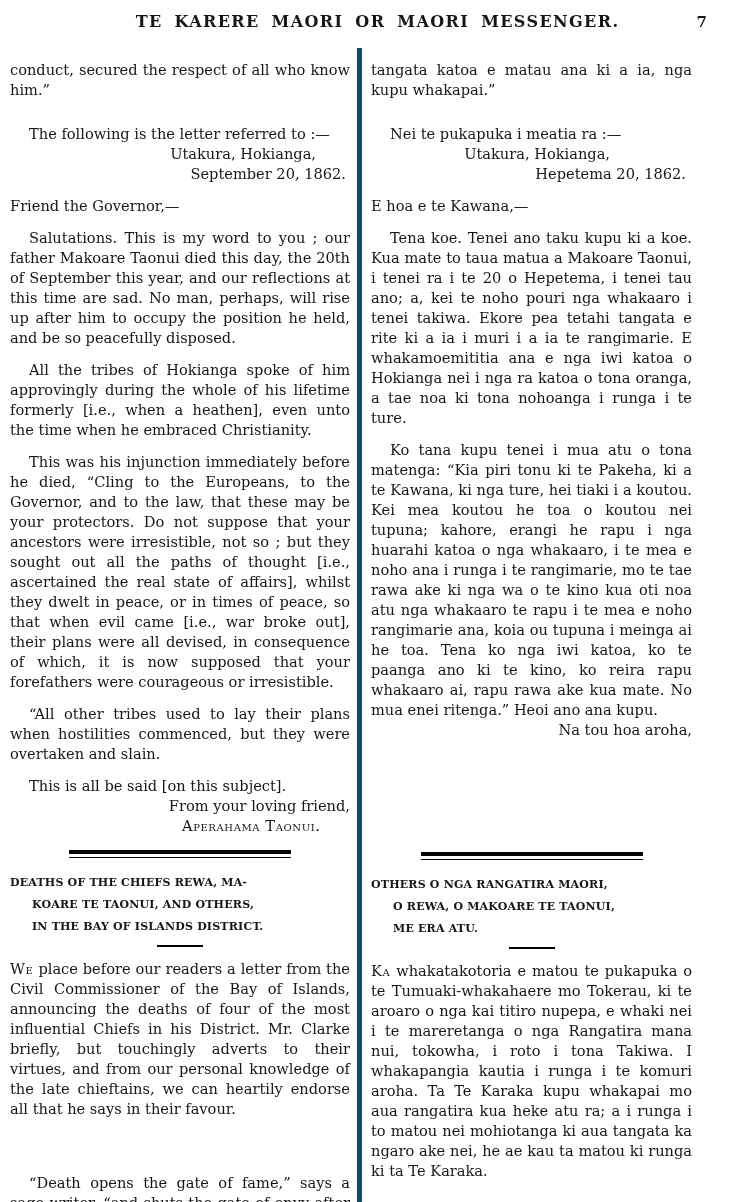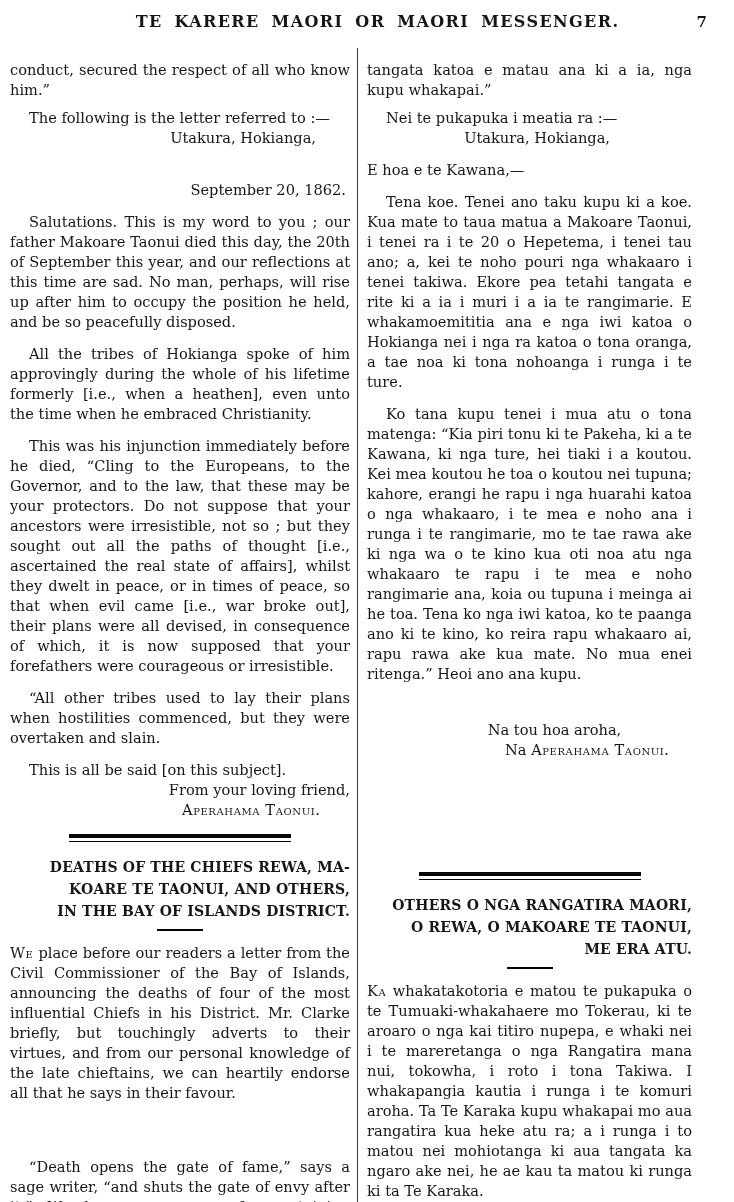--- a/index.html
+++ b/index.html
@@ -11,46 +11,46 @@
   .masthead { position:relative; padding-top:12px; text-align:center; height:24px;padding-left:21px; }
   .masthead-title {
     display:inline-block; font-weight:bold; font-size:16px;
     letter-spacing:1.4px; word-spacing:5px;
   }
   .page-num { position:absolute; right:27px; top:13px; font-size:15px; font-weight:bold; }
 
   .cols { display:flex; margin-top:12px; height:1154px; overflow:hidden; }
   .col { font-size:14.6px; line-height:20px; text-align:justify; box-sizing:border-box; }
   .col-left  { width:357px; padding:0 7px 0 10px; }
-  .col-right { width:349px; padding:0 14px 0 9px; border-left:1px solid #0c4a6e; }
+  .col-right { width:349px; padding:0 14px 0 9px; border-left:5px solid #0c4a6e; }
 
   p { margin:0; }
   .para   { text-indent:19px;margin-top:12px; }
   .flush  { text-indent:0; }
-  .mt8    { margin-top:8px; }
+  .mt8    { margin-top:24px; }
   .rline  { text-align:right; text-indent:0; }
   .pr-a { padding-right:34px; }
-  .pr-b { padding-right:4px;margin-top:32px;  }
+  .pr-b { padding-right:4px;  }
   .pr-c { padding-right:82px; }
   .pr-d { padding-right:6px;  }
   .close-left  { text-align:right; text-indent:0; padding-left:58px;  }
   .name-left   { text-align:left; text-indent:0; padding-left:172px; }
-  .close-right { text-align:center; text-indent:0; padding-left:50px;margin-top:36px;  }
+  .close-right { text-align:right; text-indent:0; padding-left:50px;  }
   .name-right  { text-align:left; text-indent:0; padding-left:138px; }
   .sc { font-variant:small-caps; letter-spacing:0.6px; }
 
   .rule-thick {
     width:222px; height:3px; margin:14px auto 14px;
     border-top:4px solid #060606; border-bottom:1px solid #060606;
   }
   .rule-thick.push { margin-top:112px; }
   .rule-short { width:46px; margin:7px auto 9px; border-top:2px solid #000; }
 
-  .art-heading { font-weight:bold; font-size:14px; line-height:22px;
-                 text-align:right; letter-spacing:0.2px; }
+  .art-heading { font-weight:bold; font-size:11px; line-height:22px;
+                 text-align:left; letter-spacing:0.2px; }
   .art-heading .hl2 { padding-left:22px; }
 
   .quote-left  { margin-top:54px; }
   .quote-right { margin-top:8px; }
 </style>
 </head>
 <body>
 
 <div class="page">
 
@@ -59,20 +59,21 @@
     <span class="page-num">7</span>
   </div>
 
   <div class="cols">
 
     <div class="col col-left">
       <p class="para flush">conduct, secured the respect of all who know him.”</p>
       <p class="para mt8">The following is the letter referred to :—</p>
       <p class="rline pr-a">Utakura, Hokianga,</p>
       <p class="rline pr-b">September 20, 1862.</p>
+      <p class="para flush">Friend the Governor,—</p>
       <p class="para">Salutations.  This is my word to you ; our father Makoare Taonui died this day, the 20th of September this year, and our reflections at this time are sad.  No man, perhaps, will rise up after him to occupy the position he held, and be so peacefully disposed.</p>
       <p class="para">All the tribes of Hokianga spoke of him approvingly during the whole of his lifetime formerly [i.e., when a heathen], even unto the time when he embraced Christianity.</p>
       <p class="para">This was his injunction immediately before he died, “Cling to the Europeans, to the Governor, and to the law, that these may be your protectors.  Do not suppose that your ancestors were irresistible, not so ; but they sought out all the paths of thought [i.e., ascertained the real state of affairs], whilst they dwelt in peace, or in times of peace, so that when evil came [i.e., war broke out], their plans were all devised, in consequence of which, it is now supposed that your forefathers were courageous or irresistible.</p>
       <p class="para">“All other tribes used to lay their plans when hostilities commenced, but they were overtaken and slain.</p>
       <p class="para">This is all be said [on this subject].</p>
       <p class="close-left">From your loving friend,</p>
       <p class="name-left"><span class="sc">Aperahama Taonui.</span></p>
 
       <div class="rule-thick"></div>
 
@@ -85,25 +86,25 @@
 
       <p class="para flush"><span class="sc">We</span><span> place before our readers a letter from the Civil Commissioner of the Bay of Islands, announcing the deaths of four of the most influential Chiefs in his District.  Mr. Clarke briefly, but touchingly adverts to their virtues, and from our personal knowledge of the late chieftains, we can heartily endorse all that he says in their favour.</span></p>
 
       <p class="para quote-left">“Death opens the gate of fame,” says a sage writer, “and shuts the gate of envy after it.”  We have no means of ascertaining whether their fame rises high in the</p>
     </div>
 
     <div class="col col-right">
       <p class="para flush">tangata katoa e matau ana ki a ia, nga kupu whakapai.”</p>
       <p class="para mt8">Nei te pukapuka i meatia ra :—</p>
       <p class="rline pr-c">Utakura, Hokianga,</p>
+      <p class="rline pr-d">Hepetema 20, 1862.</p>
       <p class="para flush">E hoa e te Kawana,—</p>
       <p class="para">Tena koe.  Tenei ano taku kupu ki a koe.  Kua mate to taua matua a Makoare Taonui, i tenei ra i te 20 o Hepetema, i tenei tau ano; a, kei te noho pouri nga whakaaro i tenei takiwa.  Ekore pea tetahi tangata e rite ki a ia i muri i a ia te rangimarie.  E whakamoemititia ana e nga iwi katoa o Hokianga nei i nga ra katoa o tona oranga, a tae noa ki tona nohoanga i runga i te ture.</p>
       <p class="para">Ko tana kupu tenei i mua atu o tona matenga: “Kia piri tonu ki te Pakeha, ki a te Kawana, ki nga ture, hei tiaki i a koutou.  Kei mea koutou he toa o koutou nei tupuna; kahore, erangi he rapu i nga huarahi katoa o nga whakaaro, i te mea e noho ana i runga i te rangimarie, mo te tae rawa ake ki nga wa o te kino kua oti noa atu nga whakaaro te rapu i te mea e noho rangimarie ana, koia ou tupuna i meinga ai he toa.  Tena ko nga iwi katoa, ko te paanga ano ki te kino, ko reira rapu whakaaro ai, rapu rawa ake kua mate.  No mua enei ritenga.”  Heoi ano ana kupu.</p>
       <p class="close-right">Na tou hoa aroha,</p>
-      <p class="name-right"><span>Na</span> <span class="sc">Aperahama Taonui.</span></p>
 
       <div class="rule-thick push"></div>
 
       <div class="art-heading">
         <div>OTHERS O NGA RANGATIRA MAORI,</div>
         <div class="hl2">O REWA, O MAKOARE TE TAONUI,</div>
         <div class="hl2">ME ERA ATU.</div>
       </div>
       <div class="rule-short"></div>
 

